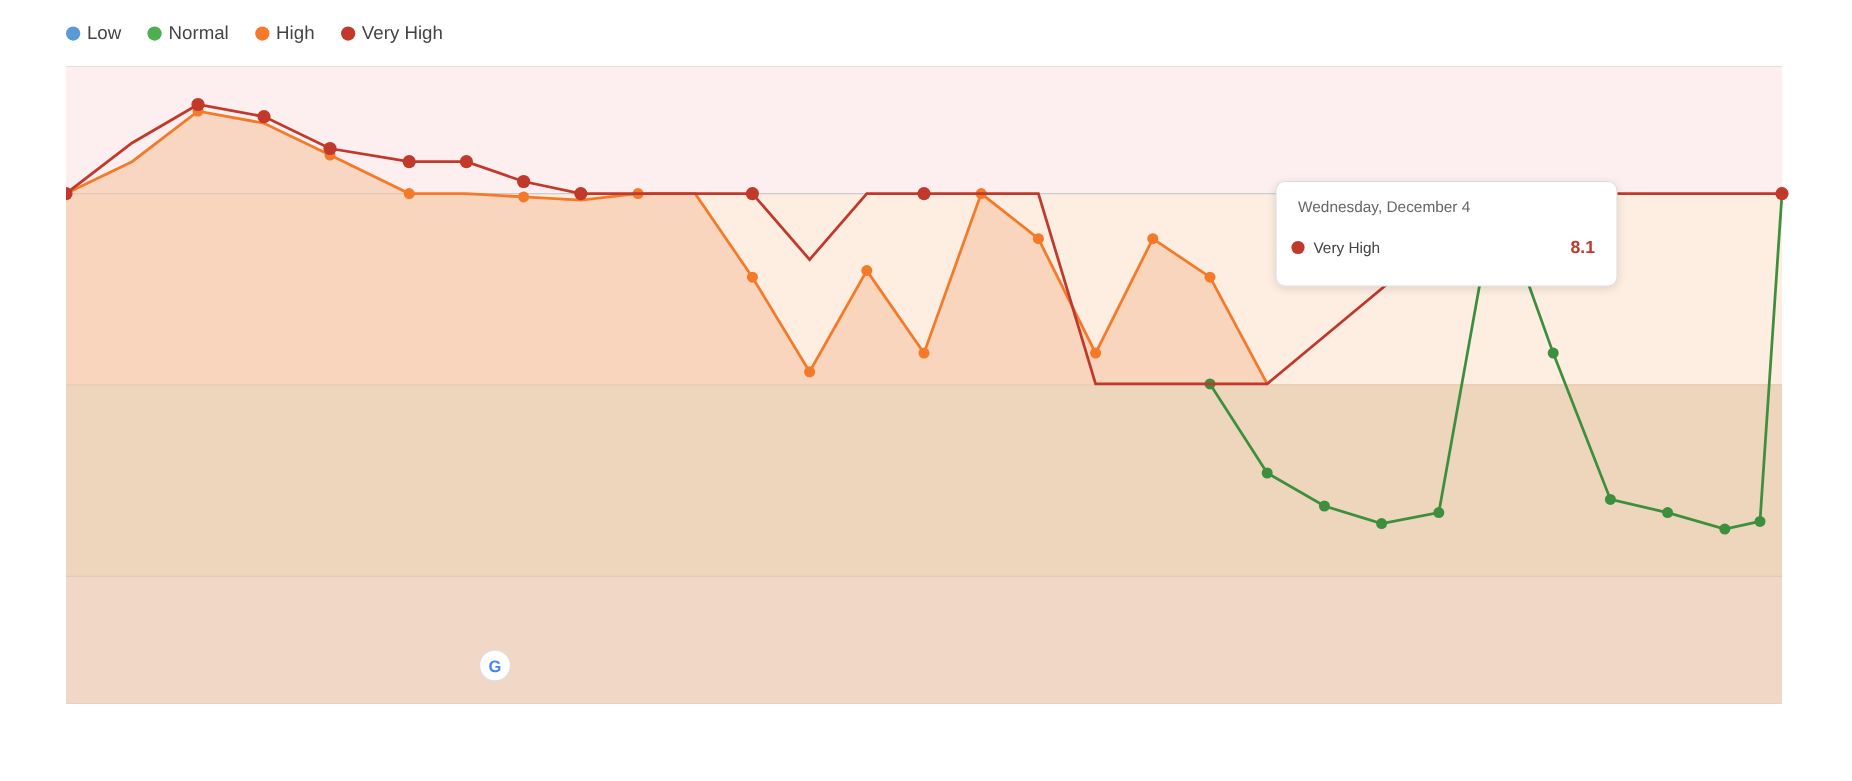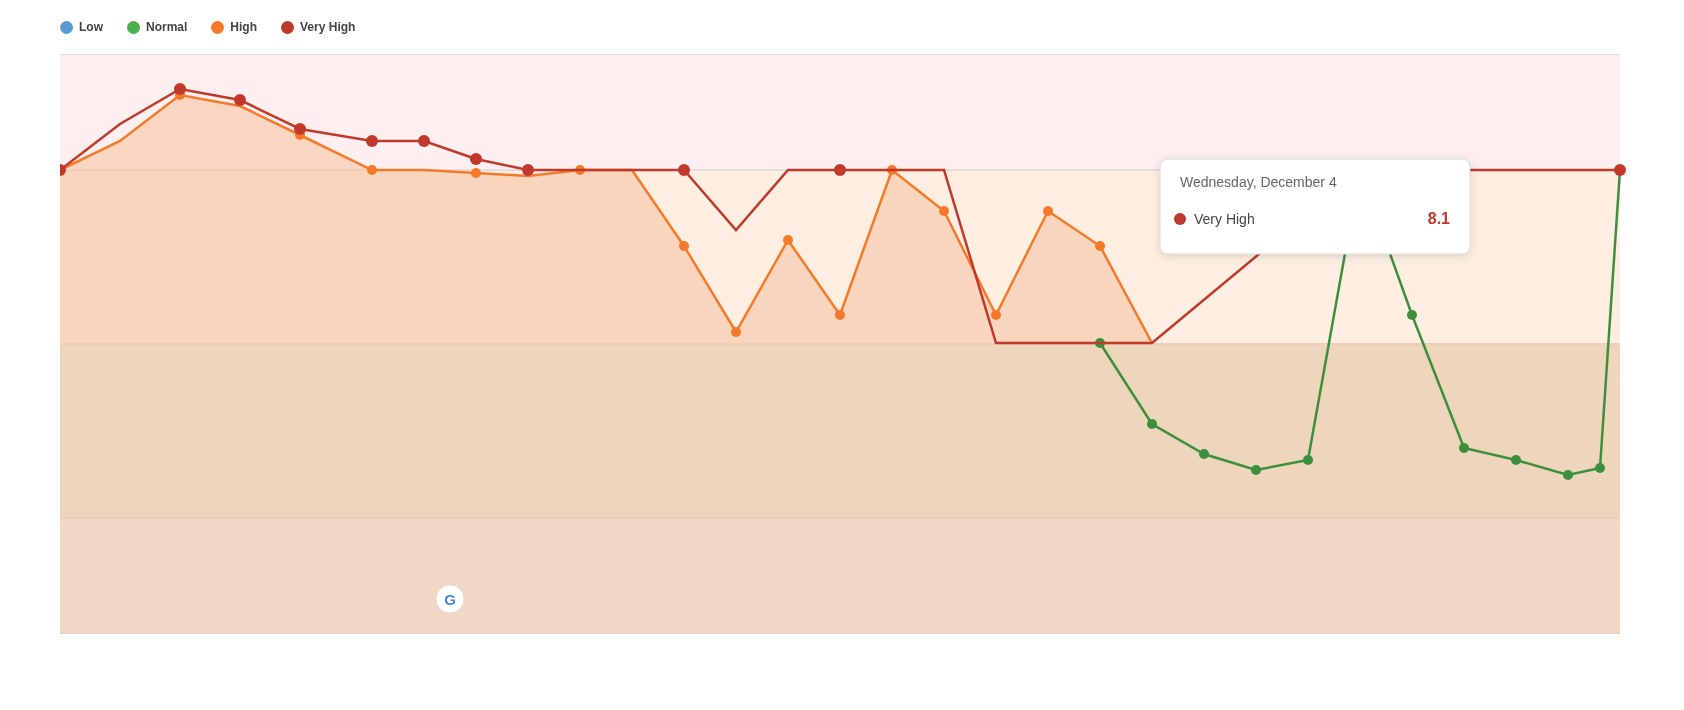--- a/index.html
+++ b/index.html
@@ -14,23 +14,22 @@
       width: 1684px;
       height: 710px;
       position: relative;
       padding: 20px 20px 60px 60px;
     }
     .legend {
       display: flex;
       align-items: center;
       gap: 24px;
       margin-bottom: 20px;
-      font-size: 12px;
+      font-size: 17px;
       color: #444;
-      font-weight: bold;
     }
     .legend-item {
       display: flex;
       align-items: center;
       gap: 6px;
     }
     .legend-dot {
       width: 13px;
       height: 13px;
       border-radius: 50%;

